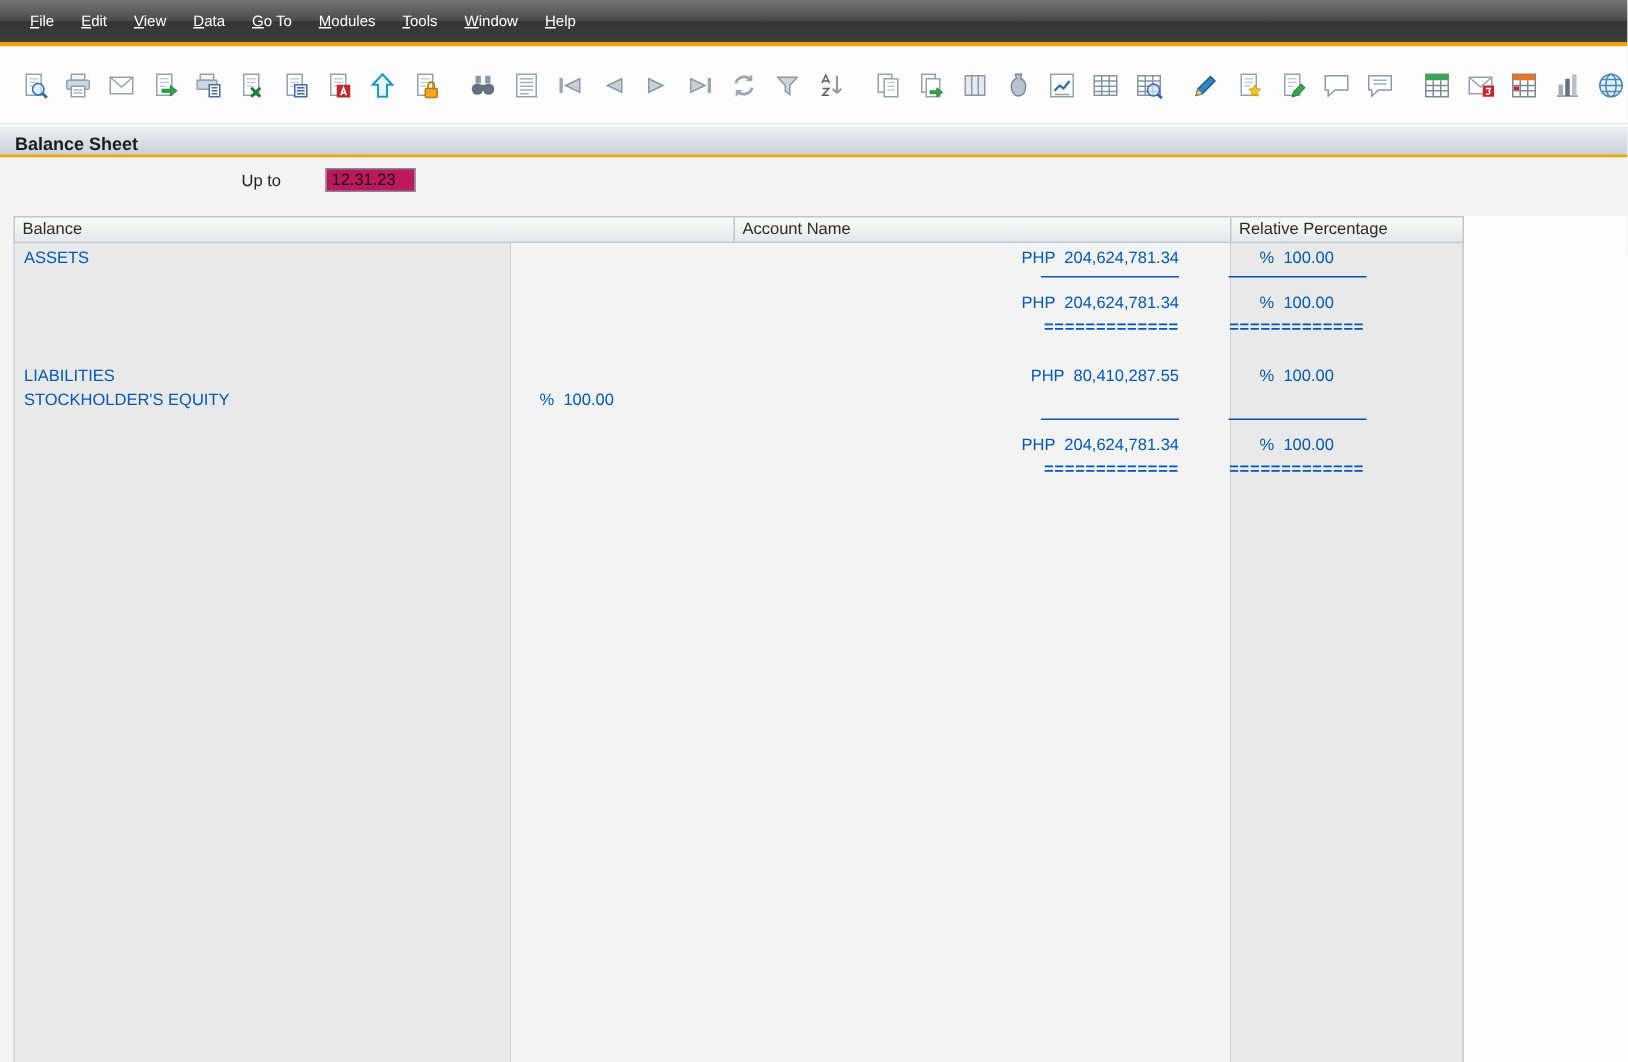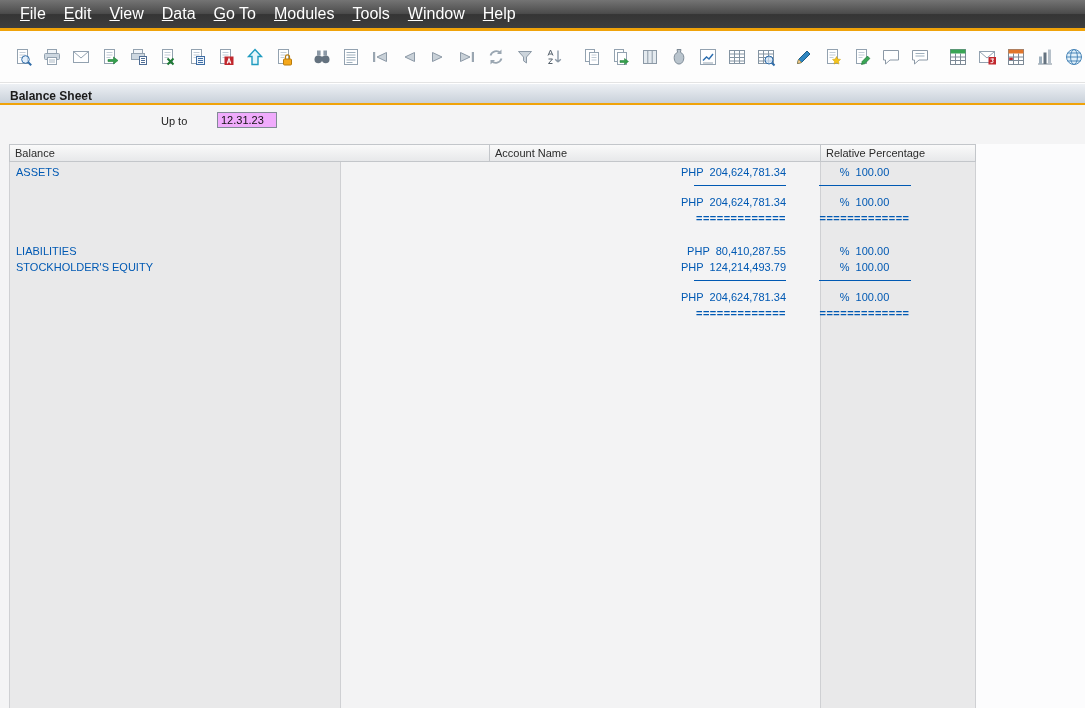--- a/index.html
+++ b/index.html
@@ -1,38 +1,38 @@
 <!DOCTYPE html>
 <html><head>
 <meta charset="utf-8">
 <style>
   *{box-sizing:border-box;margin:0;padding:0}
   html,body{width:1085px;height:708px;overflow:hidden}
   body{font-family:"Liberation Sans",sans-serif;font-size:11px;background:#f5f5f6;color:#222;display:flex;flex-direction:column}
 
   
   .menubar{height:28px;flex:0 0 28px;background:linear-gradient(#747474,#4c4c4c 48%,#353535 52%,#3e3e3e);display:flex;align-items:center;padding-left:11px}
-  .menu-item{color:#fff;font-size:16px;padding:5px 9px;cursor:default;white-space:pre}
+  .menu-item{color:#fff;font-size:10px;padding:5px 9px;cursor:default;white-space:pre}
   .accent-line{height:3px;flex:0 0 3px;background:#f0a30a}
   .accent-line.thin{height:2px;flex:0 0 2px}
 
   
   .toolbar{height:52px;flex:0 0 52px;background:#fdfdfd;border-bottom:1px solid #e3e3e3;display:flex;align-items:center;padding-left:13px}
   .tb-group{display:flex;gap:9px;margin-right:18px}
   .tb-btn{width:20px;height:20px;display:inline-block;cursor:default}
   .tb-btn svg{display:block}
 
   
   .doc-header{height:20px;flex:0 0 20px;background:linear-gradient(#edf0f4,#c9d1da);border-top:1px solid #fff;display:flex;align-items:flex-end;padding-left:10px}
   .doc-title{font-size:12px;font-weight:bold;color:#1b1b1b}
 
   
   .content{position:relative;flex:1;background:#f4f4f5}
   .filter-label{position:absolute;left:161px;top:10px;color:#222}
-  .filter-input{position:absolute;left:217px;top:7px;width:60px;height:16px;border:1px solid #828a96;background:#f0abfc;font-family:"Liberation Sans",sans-serif;font-size:11px;padding:0 3px;color:#111}
+  .filter-input{position:absolute;left:217px;top:7px;width:60px;height:16px;border:1px solid #828a96;background:#be185d;font-family:"Liberation Sans",sans-serif;font-size:11px;padding:0 3px;color:#111}
   .right-pane{position:absolute;left:976px;top:39px;right:0;bottom:0;background:#fcfcfd}
 
   
   .grid{position:absolute;left:9px;top:39px;bottom:0;width:967px}
   .grid-header{display:flex;height:18px;background:linear-gradient(#fafafa,#e7e8ea);border:1px solid #c3c6ca}
   .grid-header .h{line-height:16px;padding-left:5px;color:#2b2b2b;border-right:1px solid #c3c6ca;overflow:hidden;white-space:nowrap}
   .h.c1h{width:331px}.h.c2h{width:480px}.h.c3h{width:154px;border-right:none}
   .grid-body{position:absolute;top:18px;bottom:0;left:0;width:967px;padding-top:2px;
     background:linear-gradient(90deg,
       #cfd0d3 0 1px,
@@ -358,21 +358,20 @@
           <div class="c3">=============</div>
         </div>
         <div class="grid-row spacer"></div>
         <div class="grid-row detail">
           <div class="c1">LIABILITIES</div>
           <div class="c2">PHP  80,410,287.55</div>
           <div class="c3">%  100.00</div>
         </div>
         <div class="grid-row detail">
           <div class="c1">STOCKHOLDER'S EQUITY</div>
-          <div class="c2">PHP  124,214,493.79</div>
           <div class="c3">%  100.00</div>
         </div>
         <div class="grid-row rule">
           <div class="c1"></div>
           <div class="c2"><span class="rule-line"></span></div>
           <div class="c3"><span class="rule-line"></span></div>
         </div>
         <div class="grid-row total">
           <div class="c1"></div>
           <div class="c2">PHP  204,624,781.34</div>

